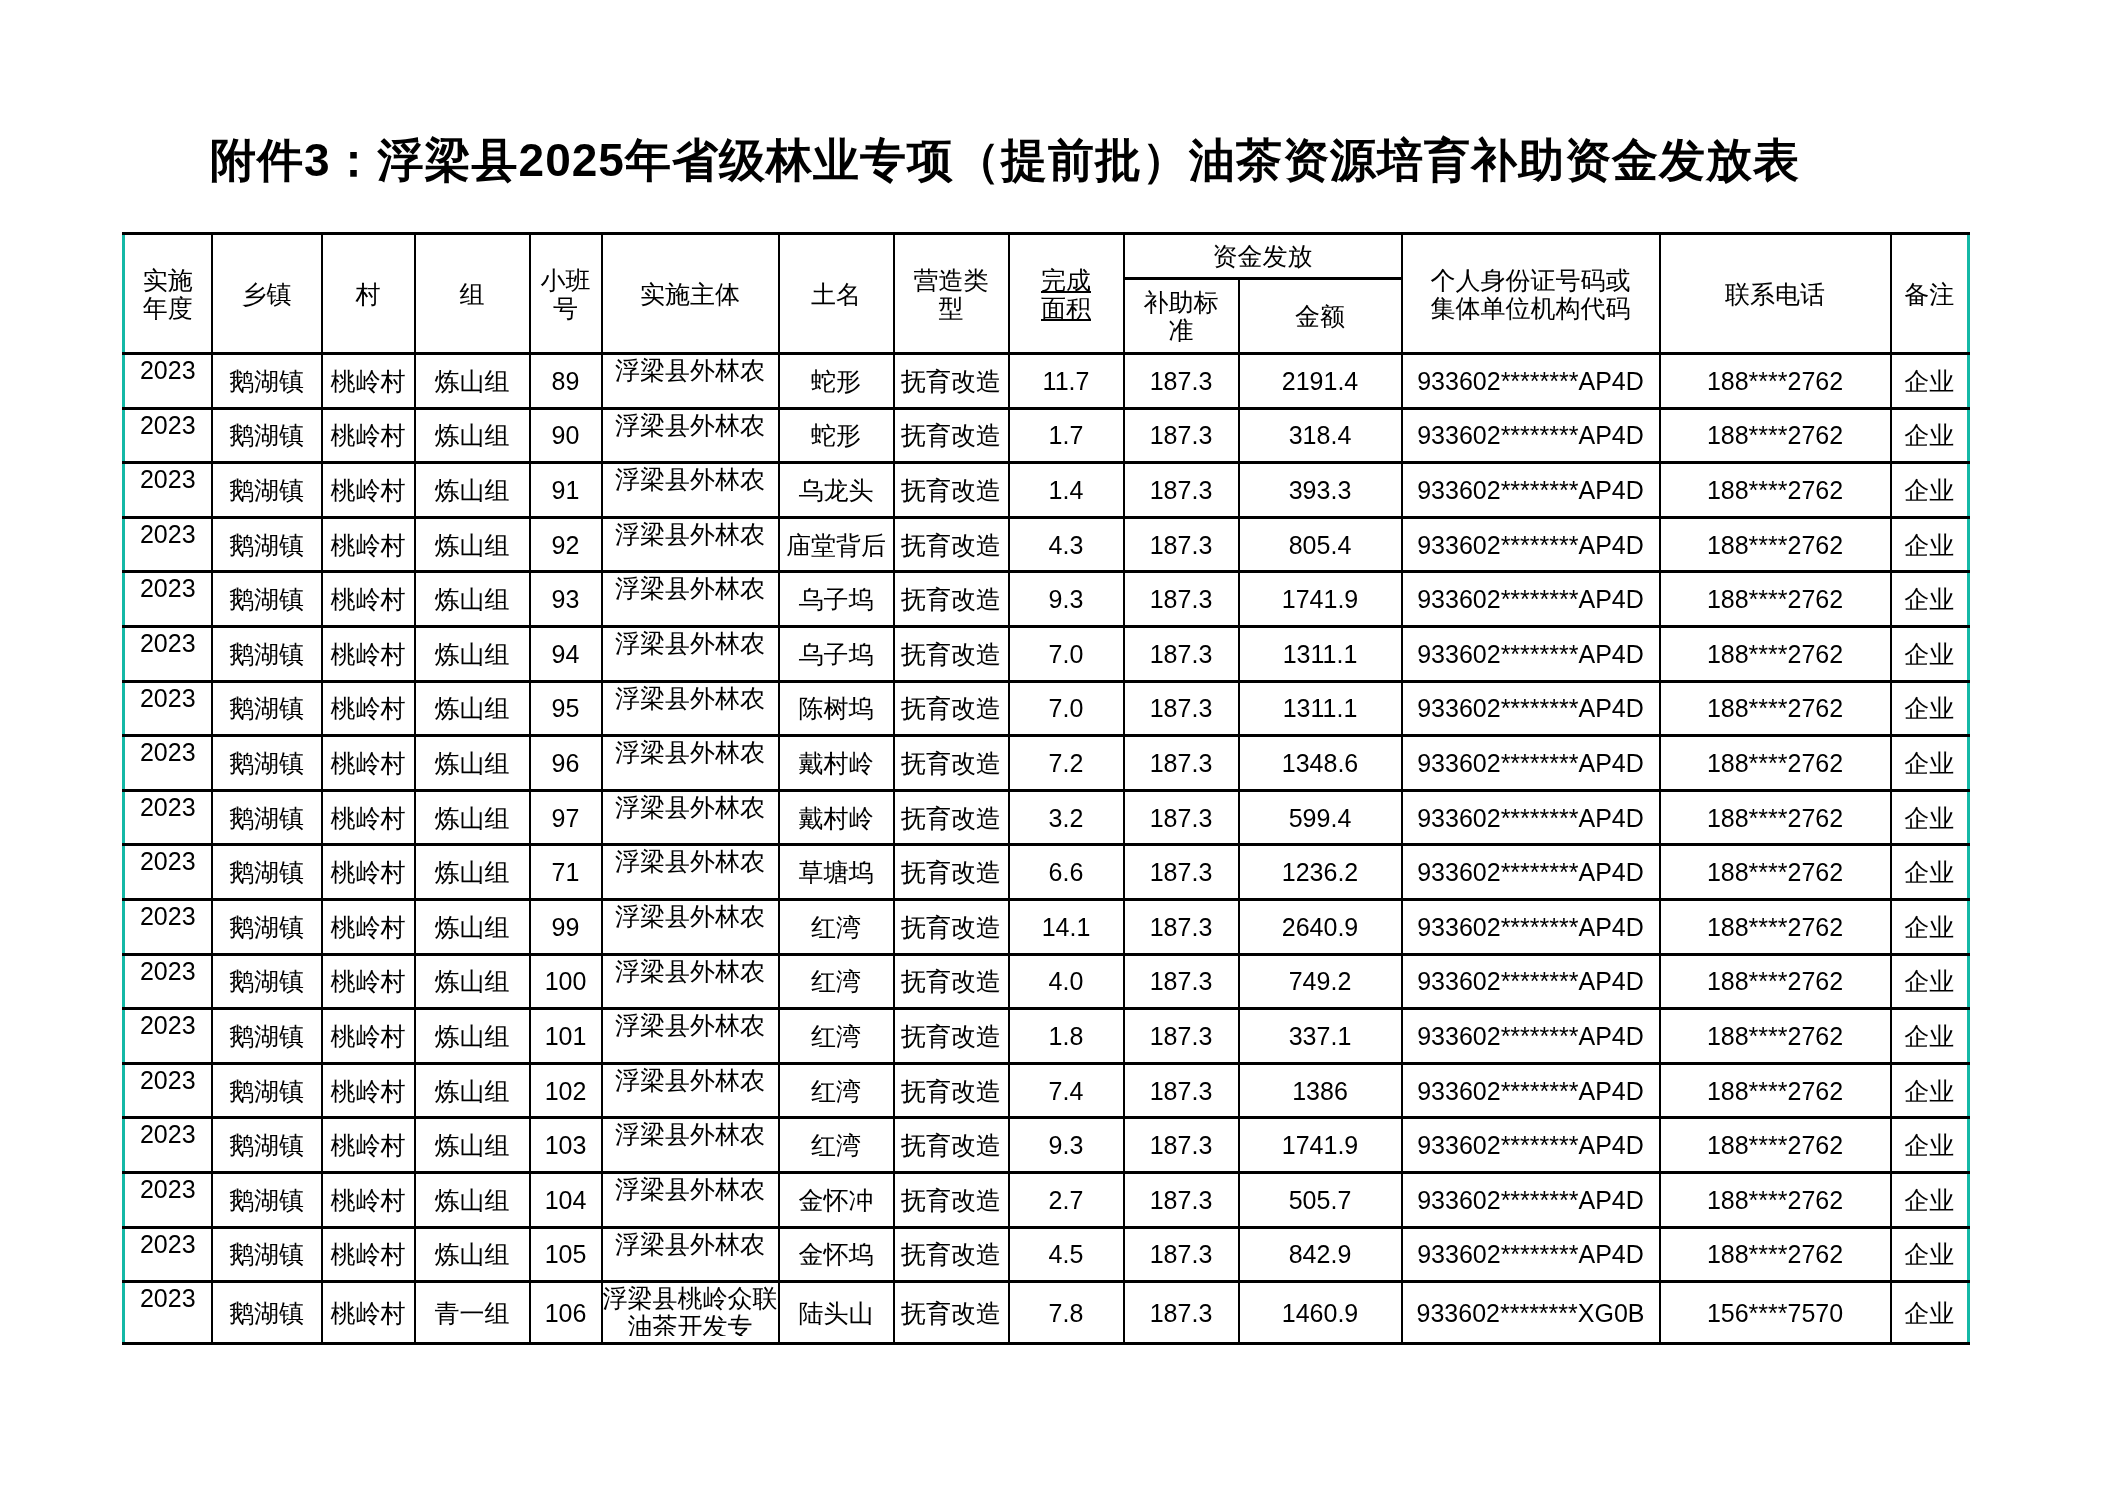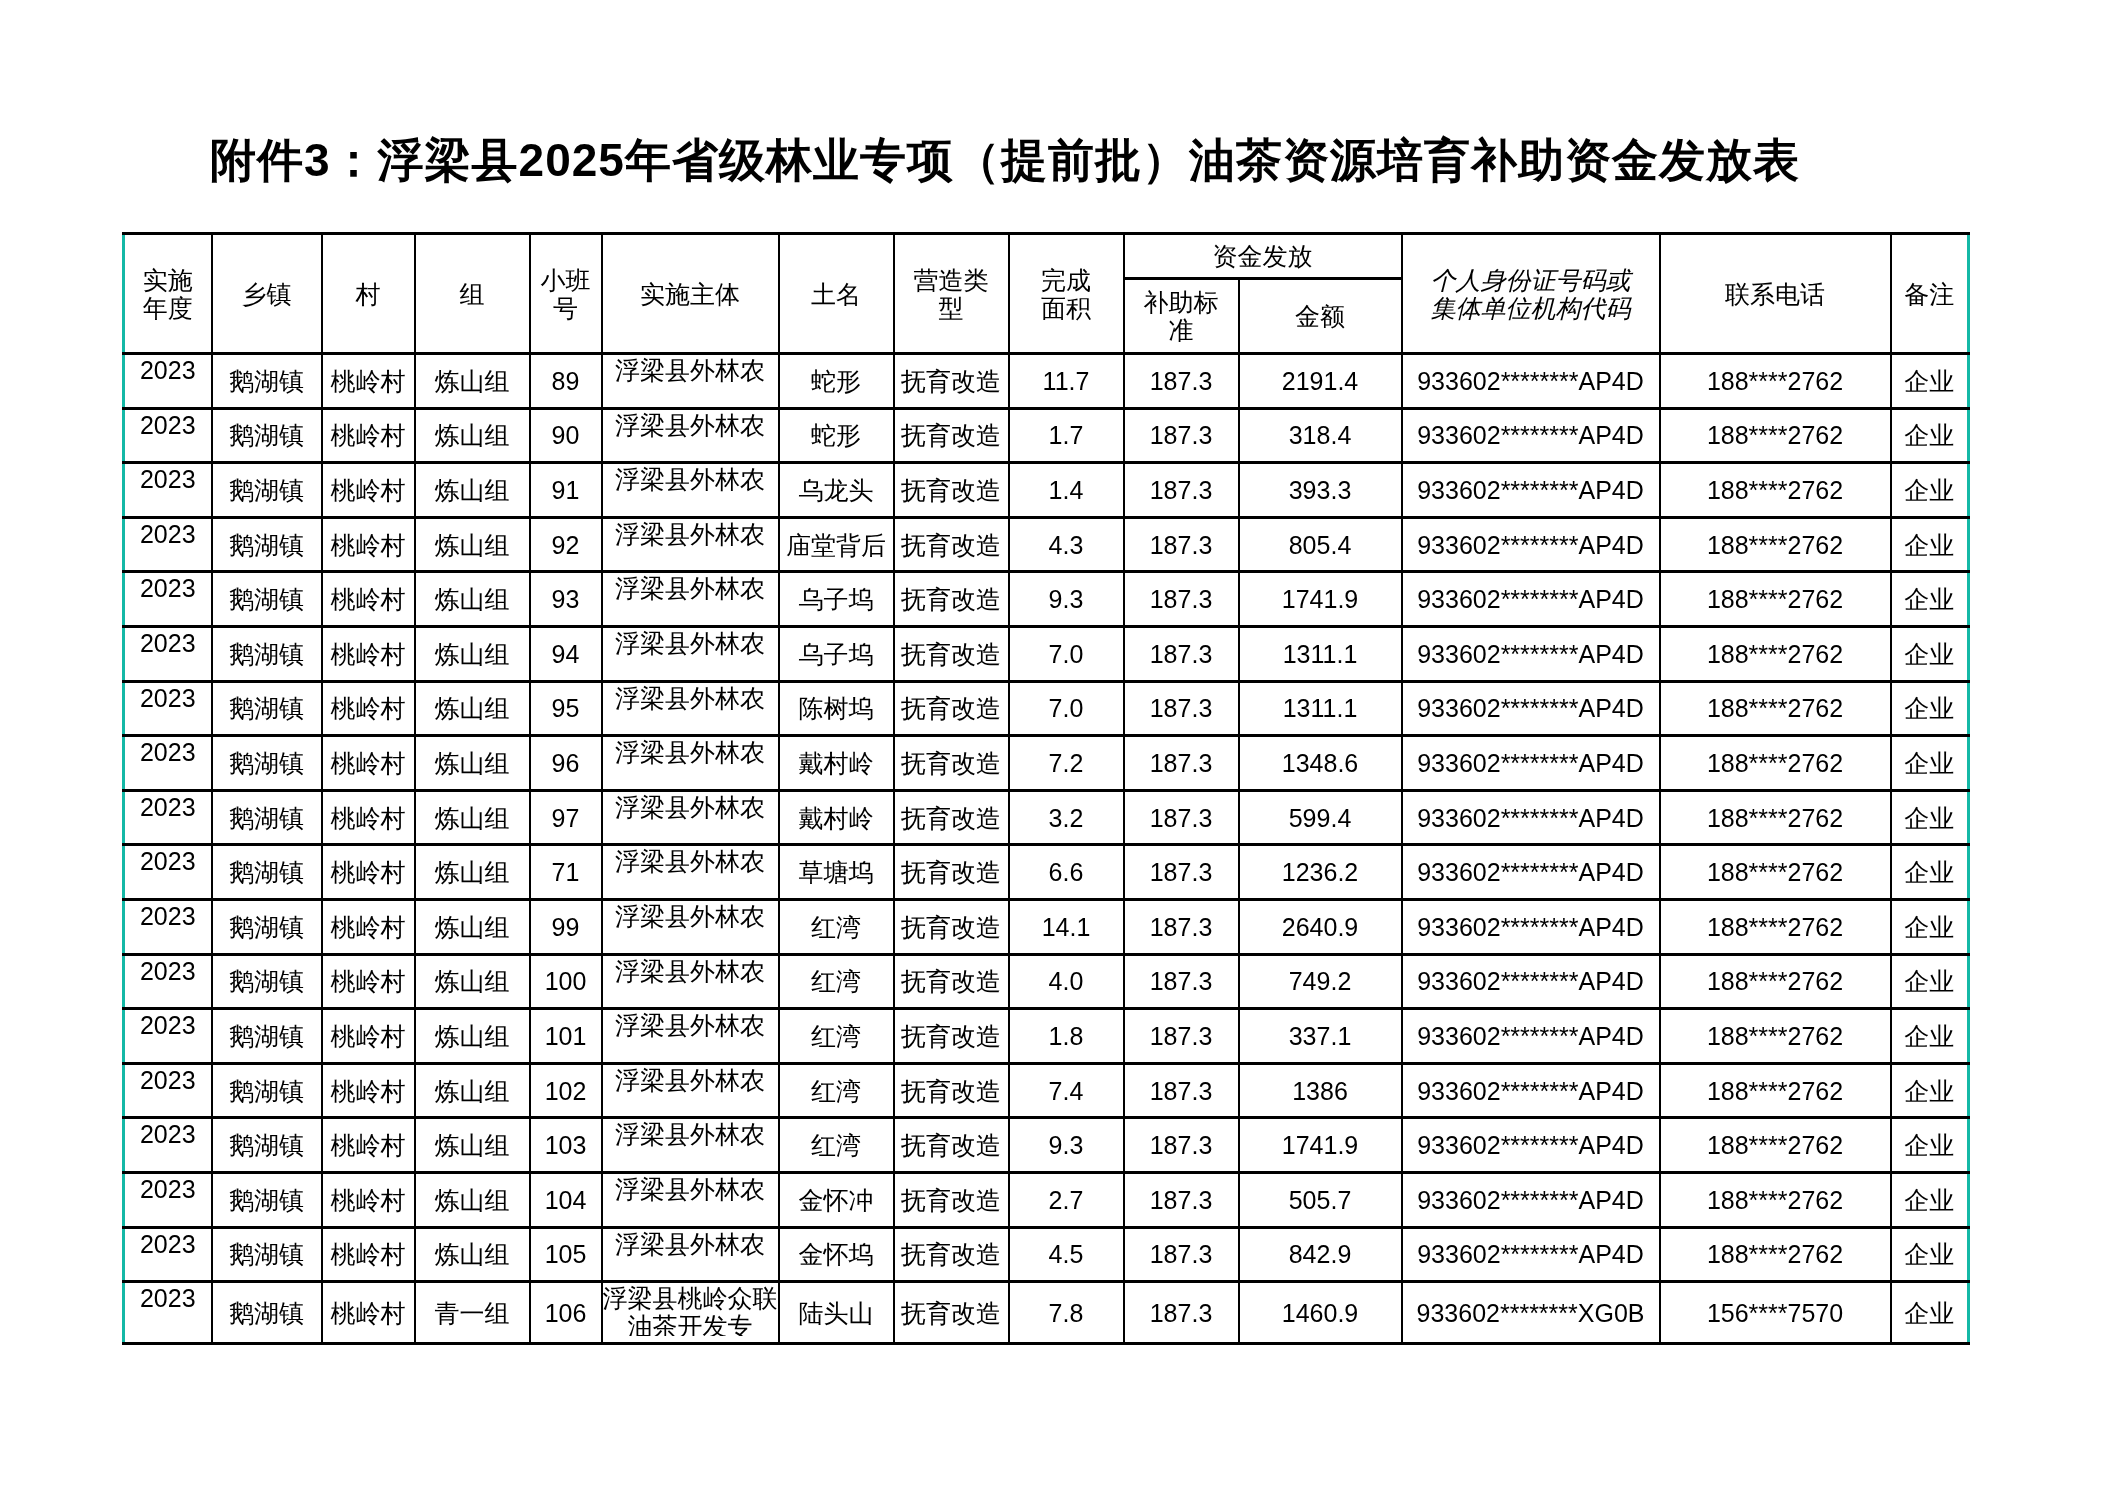--- a/index.html
+++ b/index.html
@@ -43,23 +43,23 @@
   }
   thead tr.h-row1 { height: 45px; }
   thead tr.h-row2 { height: 63px; }
   tbody tr { height: 54.6px; }
   tbody tr:last-child { height: 62px; }
 
   
   th.h-year  { padding: 0 8px;  }
   th.h-plot  { padding: 0 1px;  }
   th.h-build { padding: 0 16px; }
-  th.h-area  { padding: 0 21px; }
+  th.h-area  { padding: 0 21px; text-decoration: underline; }
   th.h-rate  { padding: 8px 14px; }
-  th.h-id    { padding: 0 20px; font-style: italic; }
+  th.h-id    { padding: 0 20px; }
 
   td { padding: 0; }
   td.col-year   { vertical-align: top; padding-top: 1px; }
   td.col-entity { vertical-align: top; padding-top: 1px; }
   td.col-entity > div { max-height: 52px; overflow: hidden; }
 </style>
 </head>
 <body>
 
 <div class="page">

